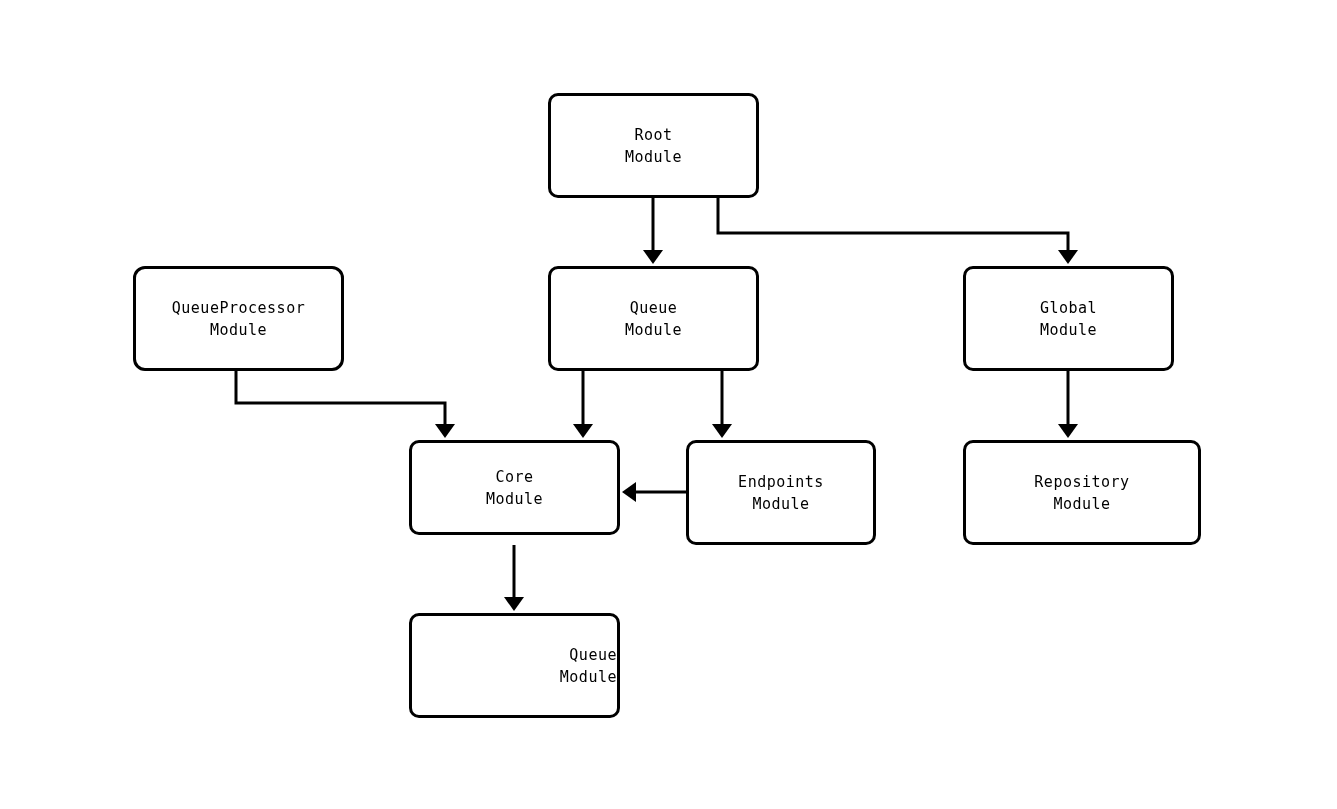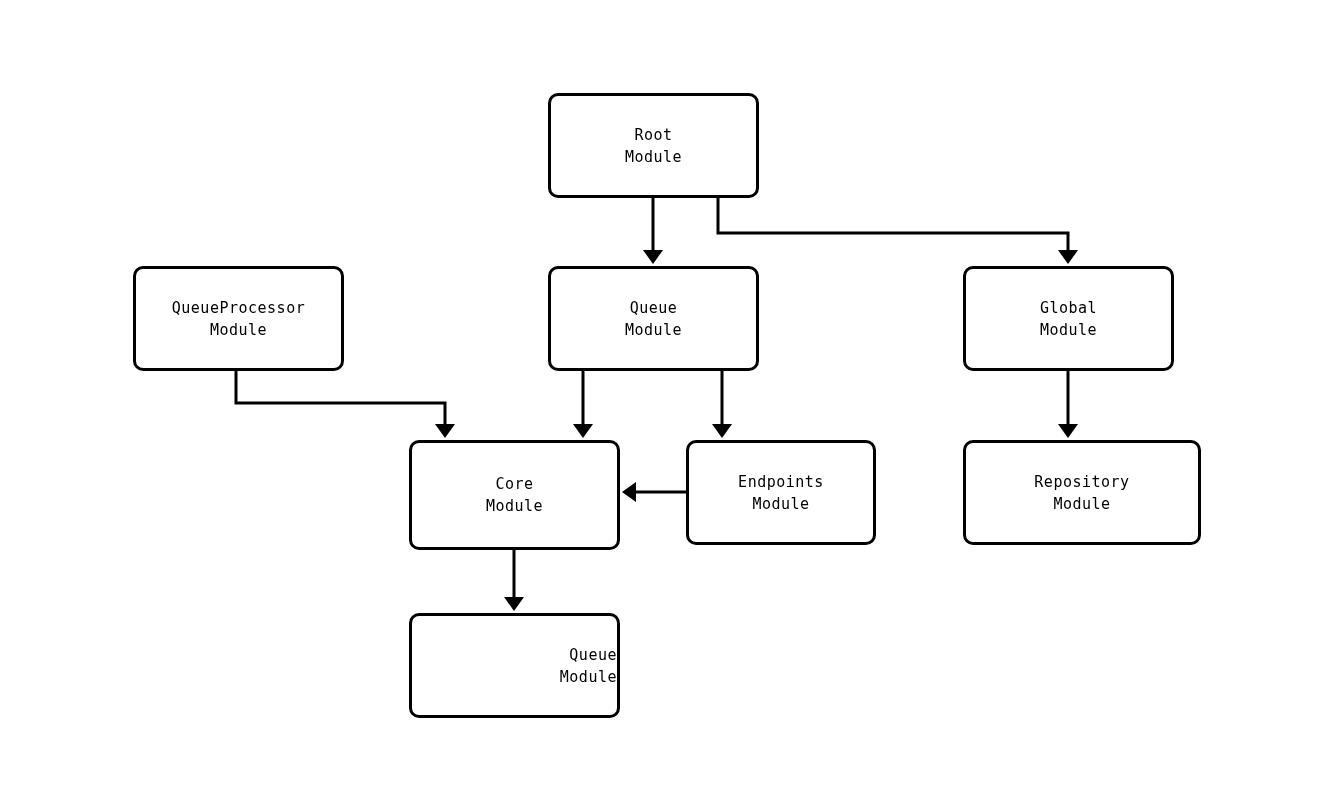--- a/index.html
+++ b/index.html
@@ -80,33 +80,33 @@
       <g>
         <path d="M 514 545 L 514 603" fill="none" stroke="#000000" stroke-width="3" stroke-linecap="butt" stroke-linejoin="miter"></path>
         <polygon points="504,597 524,597 514,611" fill="#000000"></polygon>
       </g>
     </svg>
   <div id="nodes">
       <div class="node" style="left: 548px; top: 93px; width: 211px; height: 105px;">
         <span class="line1">Root</span>
         <span class="line2">Module</span>
       </div>
-      <div class="node" style="left: 133px; top: 266px; width: 211px; height: 105px;">
+      <div class="node" style="left: 133px; top: 266px; width: 211px; height: 105px; border-radius: 12px;">
         <span class="line1">QueueProcessor</span>
         <span class="line2">Module</span>
       </div>
       <div class="node" style="left: 548px; top: 266px; width: 211px; height: 105px;">
         <span class="line1">Queue</span>
         <span class="line2">Module</span>
       </div>
       <div class="node" style="left: 963px; top: 266px; width: 211px; height: 105px;">
         <span class="line1">Global</span>
         <span class="line2">Module</span>
       </div>
-      <div class="node" style="left: 409px; top: 440px; width: 211px; height: 110px;">
+      <div class="node" style="left: 409px; top: 440px; width: 211px; height: 95px;">
         <span class="line1">Core</span>
         <span class="line2">Module</span>
       </div>
       <div class="node" style="left: 686px; top: 440px; width: 190px; height: 105px;">
         <span class="line1">Endpoints</span>
         <span class="line2">Module</span>
       </div>
       <div class="node" style="left: 963px; top: 440px; width: 238px; height: 105px;">
         <span class="line1">Repository</span>
         <span class="line2">Module</span>

